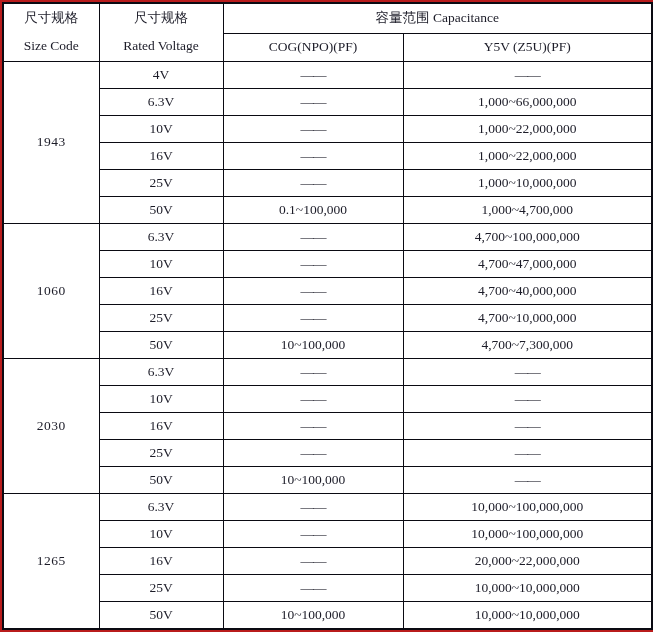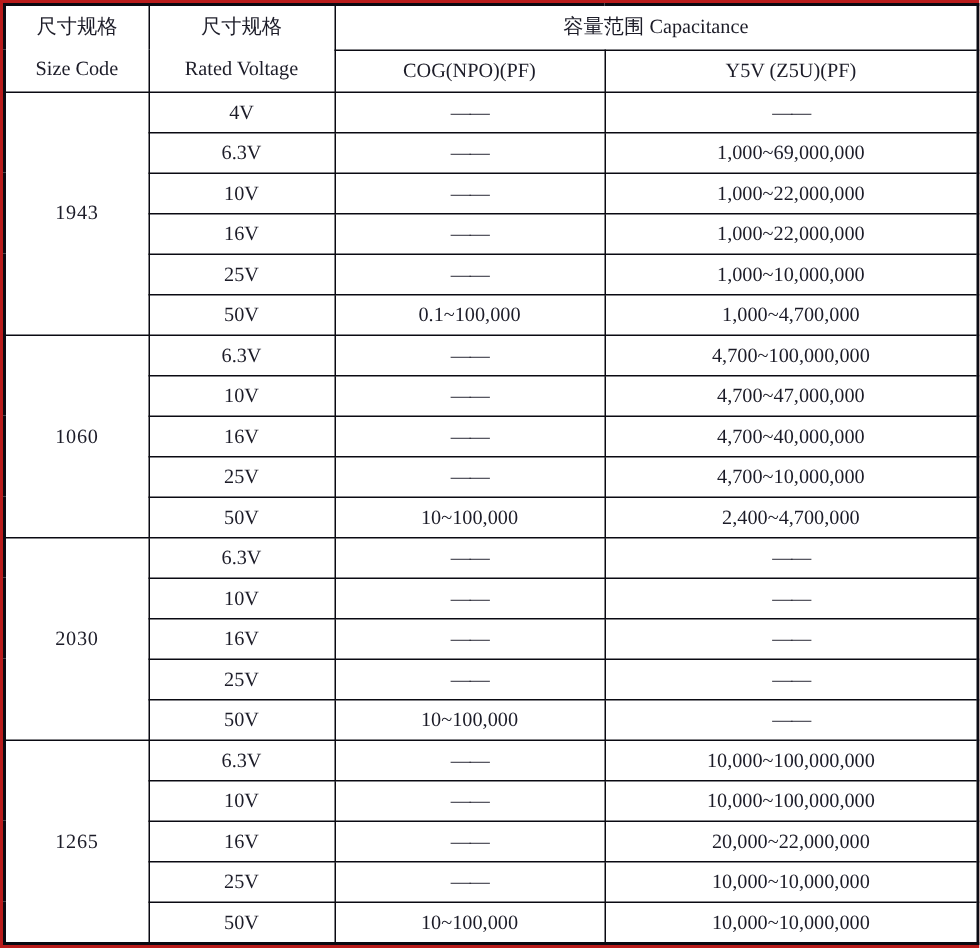--- a/index.html
+++ b/index.html
@@ -75,21 +75,21 @@
     <tbody id="table-body">
         <tr>
           <td rowspan="6" class="size-code-cell">1943</td>
           <td>4V</td>
           <td class="dash-cell">——</td>
           <td class="dash-cell">——</td>
         </tr>
         <tr>
           <td>6.3V</td>
           <td class="dash-cell">——</td>
-          <td>1,000~69,000,000</td>
+          <td>1,000~66,000,000</td>
         </tr>
         <tr>
           <td>10V</td>
           <td class="dash-cell">——</td>
           <td>1,000~22,000,000</td>
         </tr>
         <tr>
           <td>16V</td>
           <td class="dash-cell">——</td>
           <td>1,000~22,000,000</td>
@@ -121,21 +121,21 @@
           <td>4,700~40,000,000</td>
         </tr>
         <tr>
           <td>25V</td>
           <td class="dash-cell">——</td>
           <td>4,700~10,000,000</td>
         </tr>
         <tr>
           <td>50V</td>
           <td>10~100,000</td>
-          <td>2,400~4,700,000</td>
+          <td>4,700~7,300,000</td>
         </tr>
         <tr>
           <td rowspan="5" class="size-code-cell">2030</td>
           <td>6.3V</td>
           <td class="dash-cell">——</td>
           <td class="dash-cell">——</td>
         </tr>
         <tr>
           <td>10V</td>
           <td class="dash-cell">——</td>

